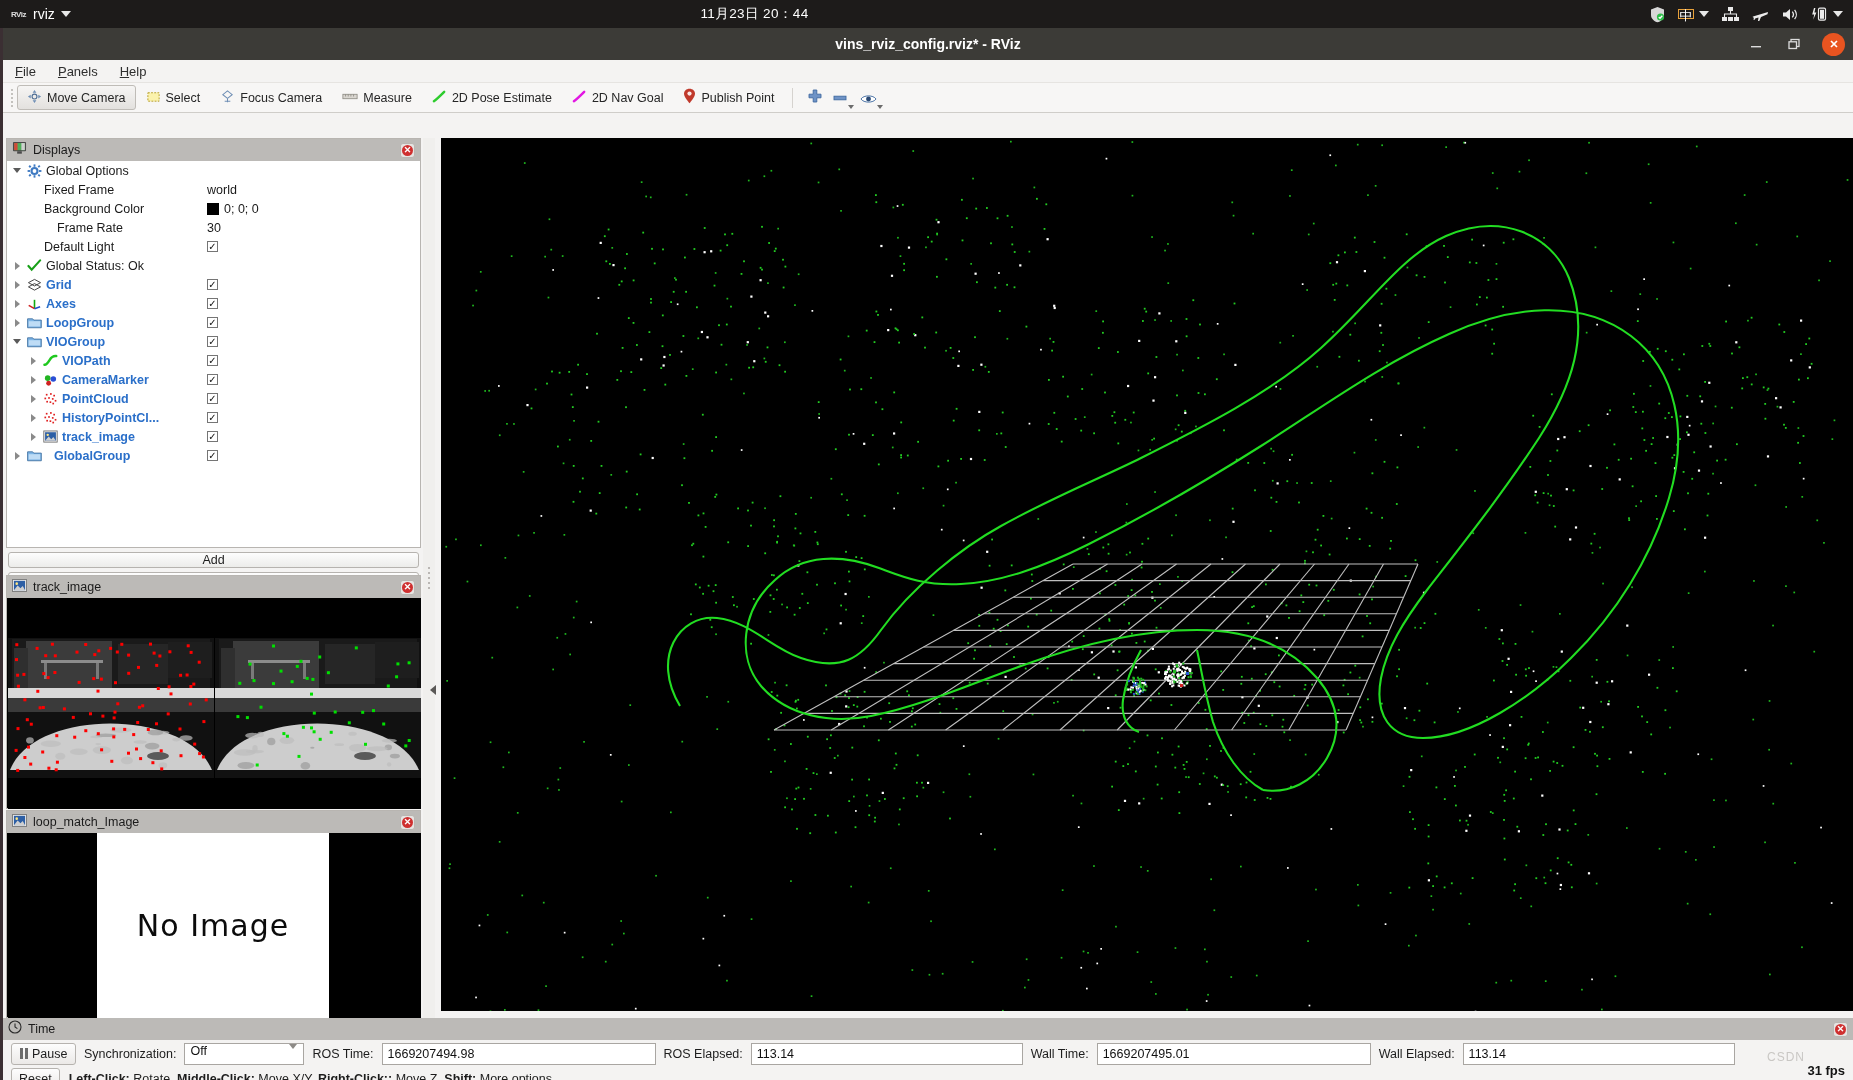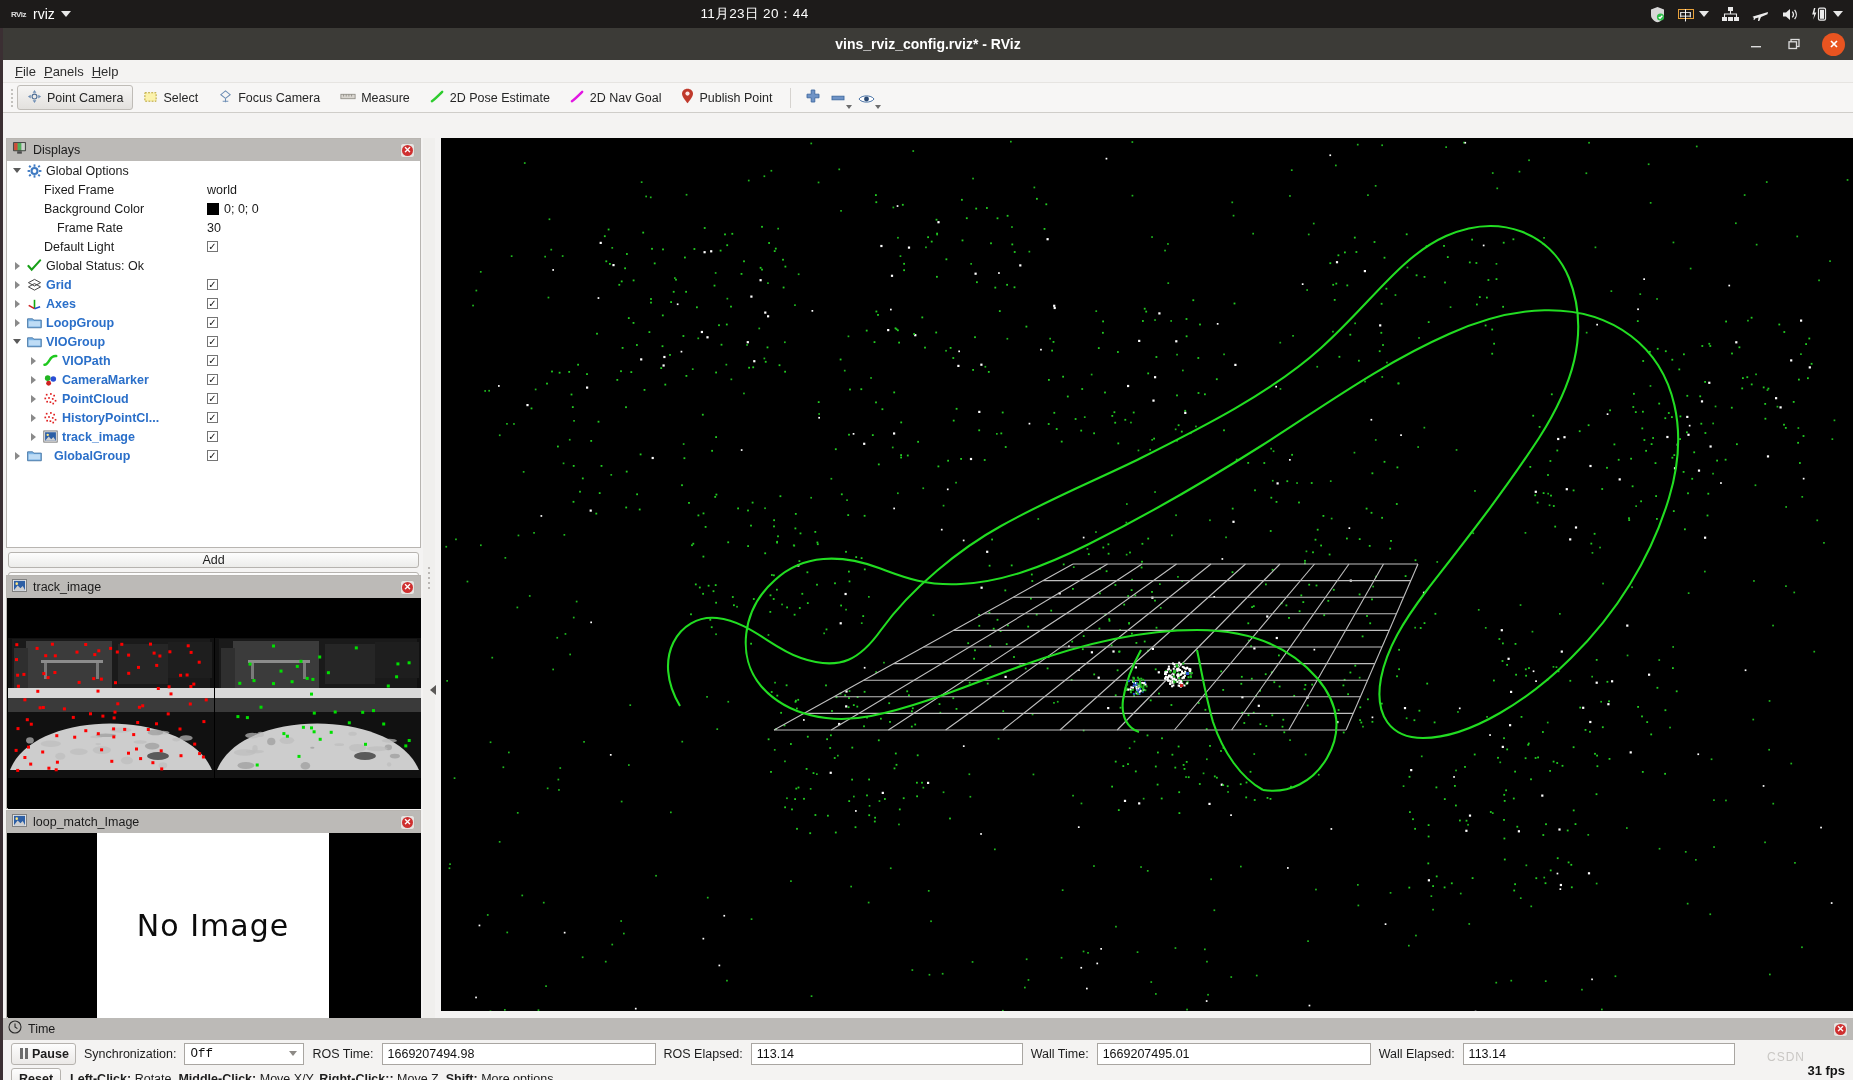--- a/index.html
+++ b/index.html
@@ -32,21 +32,21 @@
   #title-text { font-size:14px; font-weight:bold; }
   #wincontrols { position:absolute; right:8px; top:0; height:32px;
     display:flex; align-items:center; gap:18px; }
   .wc { width:20px; height:20px; display:flex; align-items:center;
     justify-content:center; color:#dcdcdc; font-size:13px; }
   .wc-close { width:23px; height:23px; border-radius:50%; background:#e95420;
     color:#fff; font-size:13px; font-weight:bold; }
 
   
   #menubar { height:23px; background:#f4f3f2; display:flex; align-items:center;
-    padding-left:12px; gap:8px; border-bottom:1px solid #e6e4e1; }
+    padding-left:12px; gap:22px; border-bottom:1px solid #e6e4e1; }
   .menu-item { font-size:13px; color:#2e2e2e; }
   .menu-item u { text-decoration:underline; }
 
   
   #toolbar { height:30px; background:#f7f6f5; border-bottom:1px solid #cfcdc9;
     display:flex; align-items:center; padding-left:4px; gap:0; }
   #grip { width:10px; height:22px; display:flex; flex-direction:column;
     justify-content:center; align-items:center; gap:2px; }
   .grip-dot { width:2px; height:2px; background:#b3b0ab; border-radius:50%; }
   .tb-btn { height:25px; display:flex; align-items:center; gap:5px;
@@ -136,28 +136,28 @@
 
   
   #timepanel { position:absolute; left:0; top:990px; width:1850px; height:62px;
     background:#f4f3f2; }
   #time-head { height:22px; background:#bcbab7; display:flex; align-items:center;
     padding:0 5px; gap:6px; }
   #time-row { height:27px; display:flex; align-items:center; padding:0 8px;
     gap:8px; }
   .tbtn { height:22px; border:1px solid #b6b3af; border-radius:3px;
     background:linear-gradient(#fdfdfd,#ebe9e7); font-size:12.5px;
-    display:flex; align-items:center; gap:4px; padding:0 8px; color:#1d1d1d;font-weight:bold; }
+    display:flex; align-items:center; gap:4px; padding:0 8px; color:#1d1d1d; }
   .tlabel { font-size:12.5px; color:#1d1d1d; white-space:nowrap; }
   .tfield { height:22px; border:1px solid #a9a6a2; background:#fff;
     font-size:12.5px; display:flex; align-items:center; padding:0 5px;
     color:#111; }
   .tcombo { height:22px; border:1px solid #a9a6a2; background:#fff;
-    font-size:12.5px; display:flex; align-items:center; padding:0 5px;
-    color:#111; position:relative;font-family:Liberation Mono, monospace; }
+    font-size:12.5px; display:flex; padding:0 5px;
+    color:#111; position:relative; }
   .tcombo .cc { position:absolute; right:6px; width:0;height:0;
     border-left:4px solid transparent;border-right:4px solid transparent;
     border-top:5px solid #8d8a86; }
   #status-row { height:23px; display:flex; align-items:center; padding:0 8px;
     gap:9px; }
   #status-text { font-size:12.5px; color:#1d1d1d; }
   #status-text b { font-weight:bold; }
   #fps { position:absolute; right:8px; bottom:2px; font-size:13px;
     font-weight:bold; color:#141414; }
   #wm { position:absolute; right:48px; bottom:16px; font-size:12px;
@@ -261,21 +261,21 @@
         <span class="grip-dot"></span>
     </span>
 
     <span class="tb-btn active">
       <span>
         <svg width="15" height="15" viewBox="0 0 16 16">
             <path d="M8 1 L10 4 H6 Z M8 15 L6 12 H10 Z M1 8 L4 6 V10 Z M15 8 L12 10 V6 Z" fill="#6f8fb5"></path>
             <circle cx="8" cy="8" r="2.6" fill="none" stroke="#4f6f95" stroke-width="1.2"></circle>
           </svg>
       </span>
-      <span>Point Camera</span>
+      <span>Move Camera</span>
     </span>
 
     <span class="tb-btn">
       <span>
         <svg width="15" height="15" viewBox="0 0 16 16">
             <rect x="2" y="4" width="12" height="9" fill="#fbf2ac" stroke="#b59d28" stroke-width="1" stroke-dasharray="2 1.4"></rect>
           </svg>
       </span>
       <span>Select</span>
     </span>

